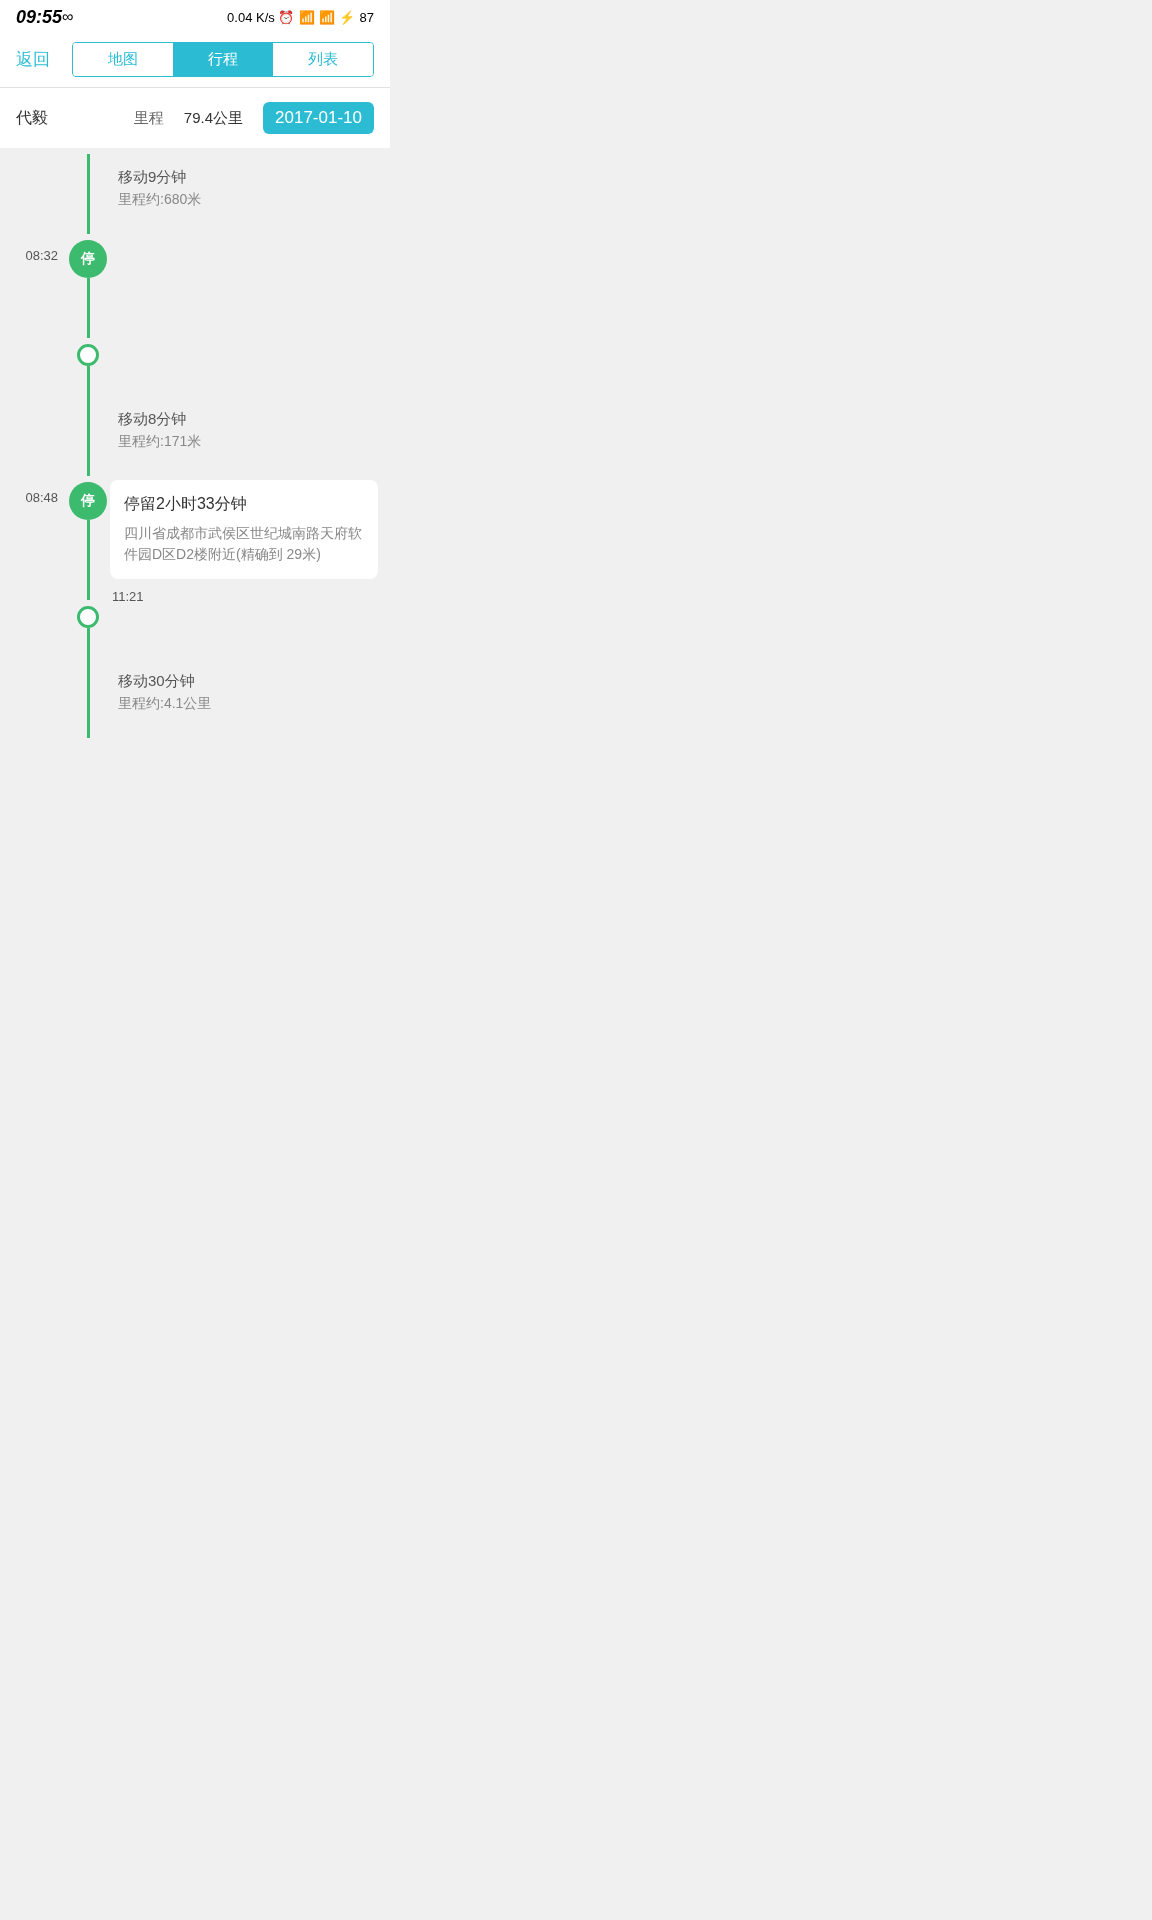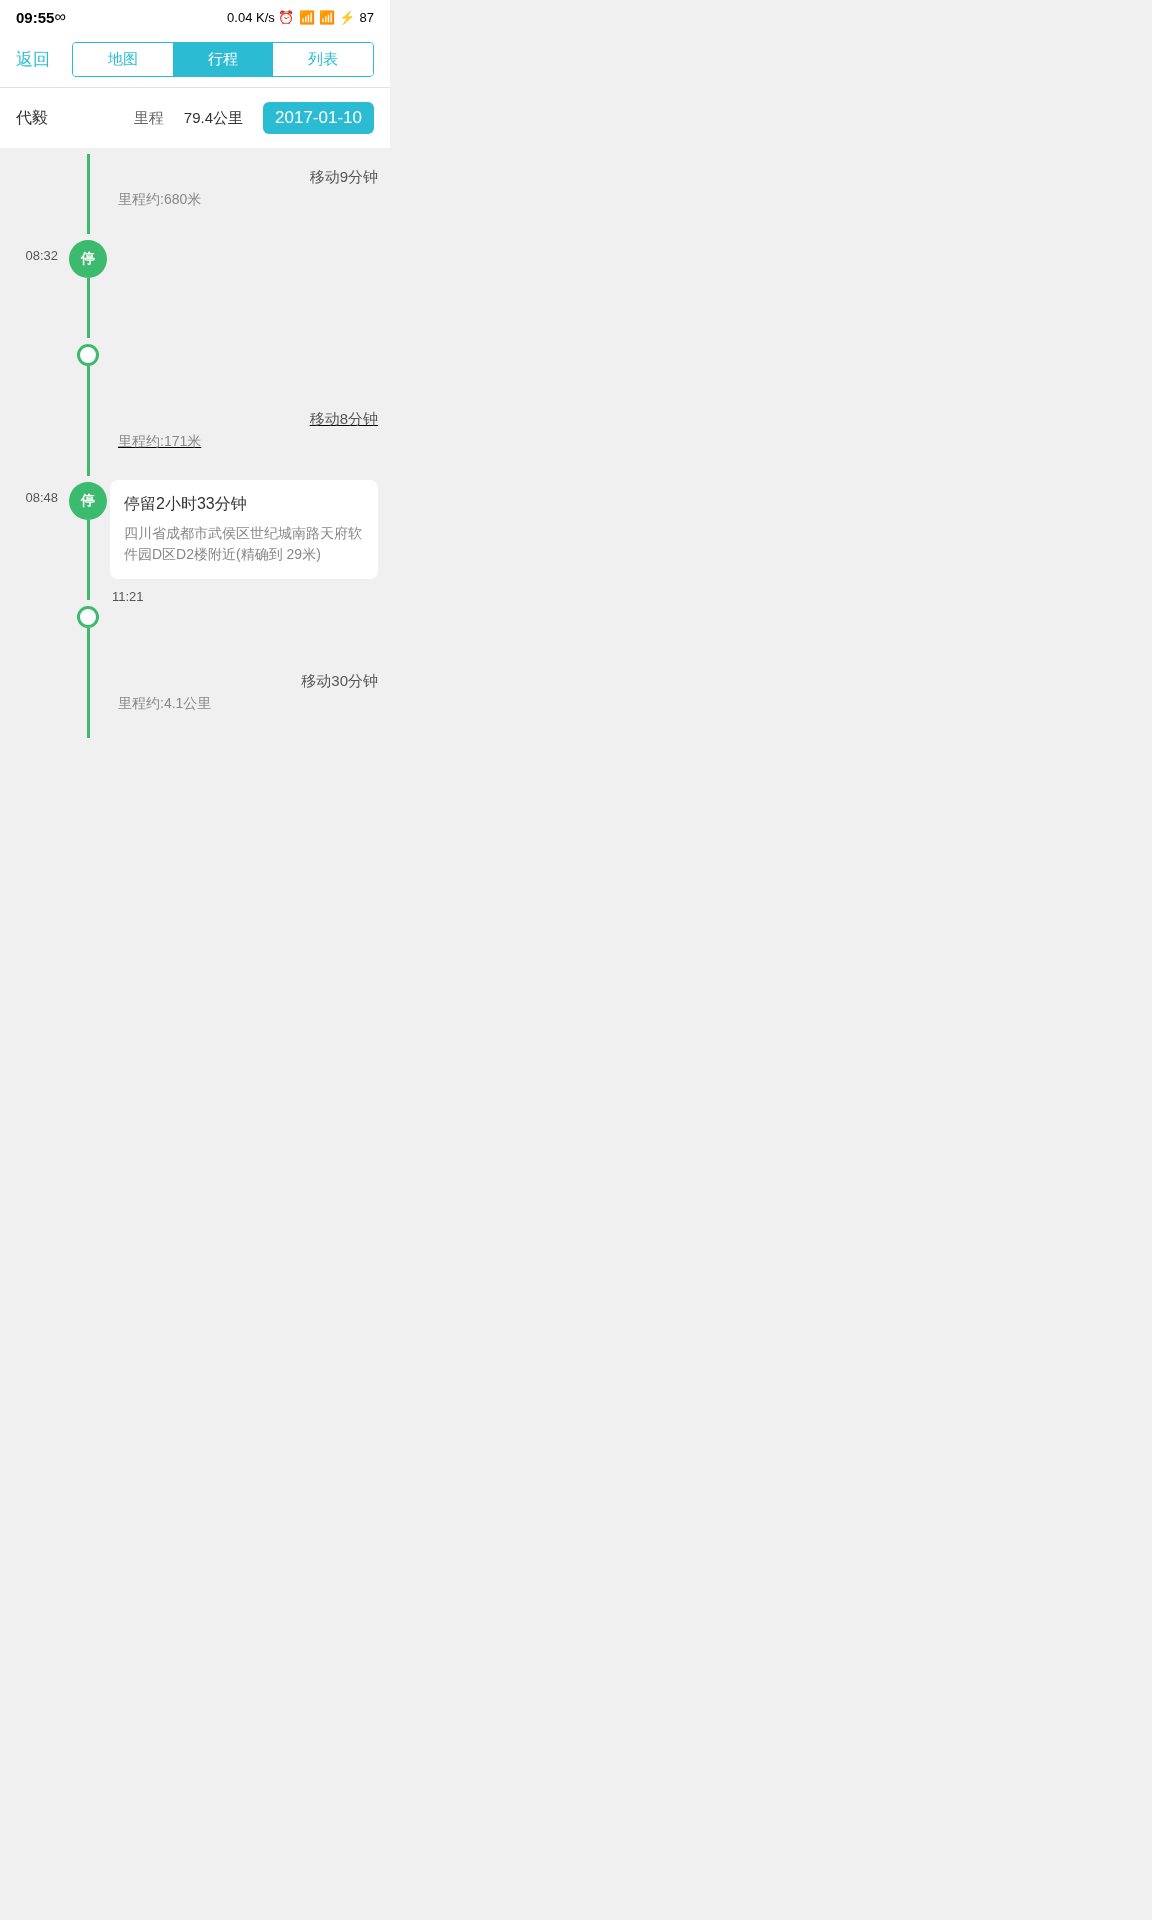--- a/index.html
+++ b/index.html
@@ -17,21 +17,21 @@
     .status-bar {
       display: flex;
       justify-content: space-between;
       align-items: center;
       background: #fff;
       padding: 8px 16px 6px;
       font-size: 14px;
       font-weight: 500;
       height: 32px;
     }
-    .status-left { font-weight: 700; font-size: 15px; }
+    .status-left { font-weight: 700; font-size: 18px; font-style: italic; }
     .status-right { display: flex; align-items: center; gap: 4px; font-size: 13px; }
 
     
     .top-nav {
       background: #fff;
       display: flex;
       align-items: center;
       padding: 10px 16px;
       gap: 8px;
       border-bottom: 1px solid #e0e0e0;
@@ -157,21 +157,20 @@
     }
     .event-address {
       font-size: 14px;
       color: #888;
       line-height: 1.5;
     }
     .move-duration {
       font-size: 15px;
       color: #555;
       margin-bottom: 4px;
-      text-align: right;
     }
     .move-distance {
       font-size: 14px;
       color: #888;
     }
 
     
     .node-fingerprint { background: #7b4fc7; }
     .node-stop { background: #3cba6e; }
   </style>
@@ -229,21 +228,21 @@
     <div style="width:44px; flex-shrink:0; display:flex; flex-direction:column; align-items:center;">
       <div class="node-circle node-stop">
         <span style="font-size:14px; font-weight:700;">停</span>
       </div>
       <div class="vert-line" style="min-height:60px;"></div>
       <div class="node-small"></div>
       <div class="vert-line" style="min-height:30px;"></div>
     </div>
   </div>
 
-  <div style="display:flex; padding-left:10px;text-decoration:underline;">
+  <div style="display:flex; padding-left:10px;">
     <div style="width:56px; flex-shrink:0;"></div>
     <div style="width:44px; flex-shrink:0; display:flex; flex-direction:column; align-items:center;">
       <div class="vert-line" style="min-height:80px;"></div>
     </div>
     <div style="flex:1; padding: 14px 12px 14px 8px;">
       <div class="move-duration">移动8分钟</div>
       <div class="move-distance">里程约:171米</div>
     </div>
   </div>
 

